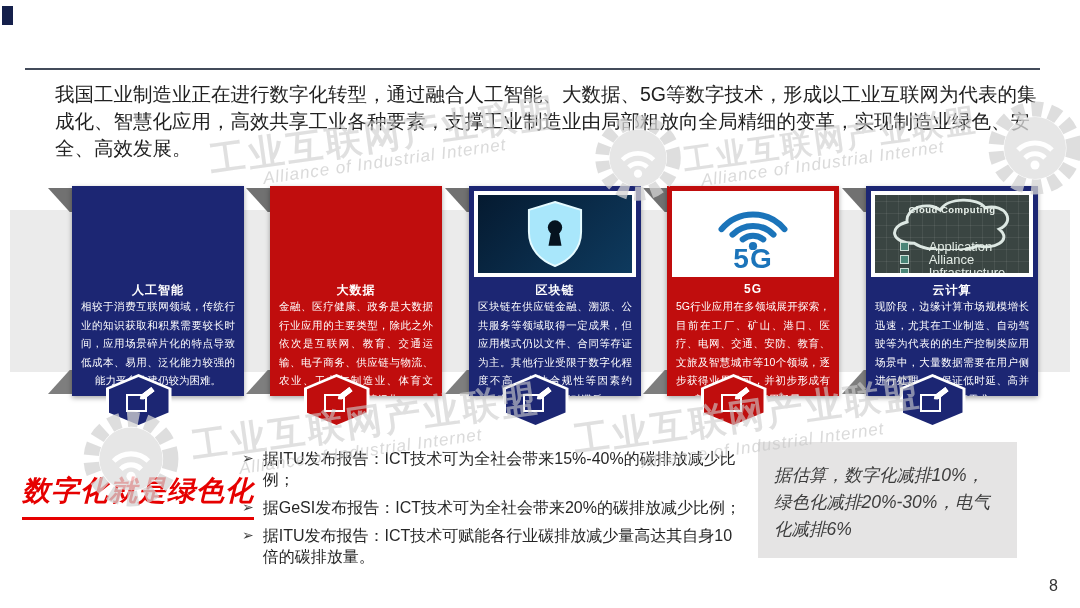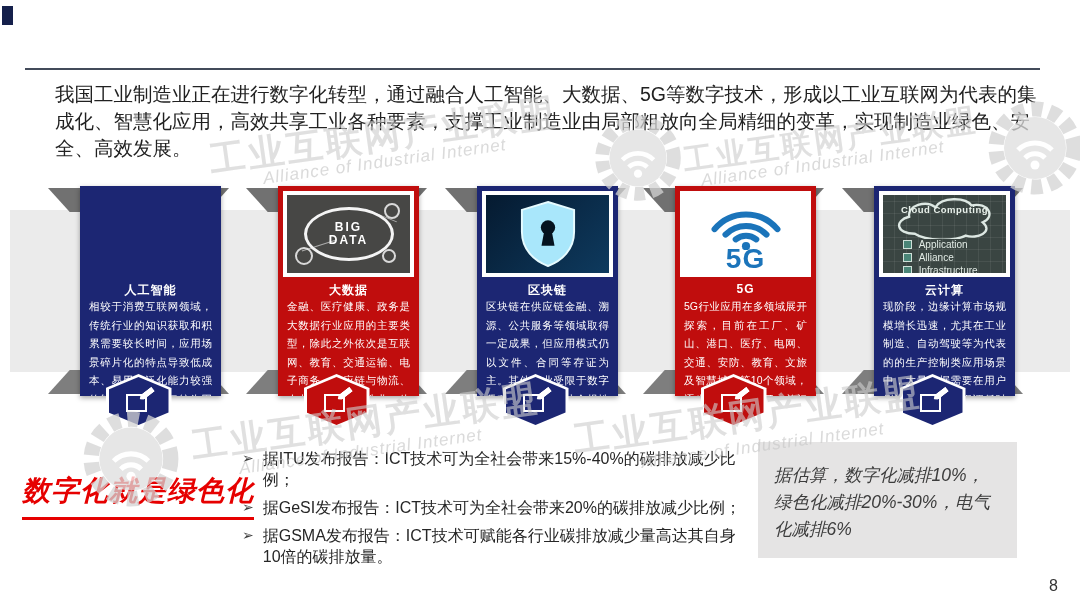--- a/index.html
+++ b/index.html
@@ -12,21 +12,21 @@
   .title{position:absolute;left:38px;top:20px;font-size:33px;font-weight:800;color:#141414;letter-spacing:.5px;white-space:nowrap;}
   .title-rule{position:absolute;left:25px;top:68px;width:1015px;height:2px;background:#434b5a;}
   .intro{position:absolute;left:55px;top:81px;width:985px;font-size:19.5px;line-height:27px;color:#212121;}
   
   .band{position:absolute;left:10px;top:210px;width:1060px;height:162px;background:#ebebeb;z-index:1;}
   
   .card{position:absolute;top:186px;width:141px;height:242px;z-index:3;}
   .wing{position:absolute;left:-20px;right:-20px;height:24px;background:#717171;z-index:1;}
   .wing.top{top:2px;clip-path:polygon(0 0,100% 0,88% 100%,12% 100%);}
   .wing.bottom{top:184px;background:#7e7e7e;clip-path:polygon(12% 0,88% 0,100% 100%,0 100%);}
-  .panel{position:absolute;left:12px;top:0;width:100%;height:210px;z-index:2;overflow:hidden;box-shadow:0 2px 5px rgba(0,0,0,.35);}
+  .panel{position:absolute;left:4px;top:0;width:100%;height:210px;z-index:2;overflow:hidden;box-shadow:0 2px 5px rgba(0,0,0,.35);padding-left:31px;}
   .card.navy .panel{background:#1c2673;}
   .card.red  .panel{background:#c00d0d;}
   .photo{position:absolute;left:5px;top:5px;right:5px;height:86px;background:#fff;padding:4px;box-sizing:border-box;}
   .photo-inner{position:relative;width:100%;height:100%;overflow:hidden;}
   .card-label{position:absolute;left:0;top:96px;width:100%;text-align:center;font-size:12px;font-weight:700;color:#fff;letter-spacing:1px;}
   .card-body{position:absolute;left:9px;right:9px;top:111px;font-size:10.5px;line-height:18.5px;color:#fff;text-align:justify;text-align-last:center;}
   
   .badge{position:absolute;left:50%;top:188px;width:66px;height:54px;transform:translateX(-50%);z-index:4;}
   .hex-outer{position:absolute;inset:0;background:#fff;clip-path:polygon(50% 0,100% 26%,100% 74%,50% 100%,0 74%,0 26%);}
   .hex-inner{position:absolute;inset:3px;clip-path:polygon(50% 0,100% 26%,100% 74%,50% 100%,0 74%,0 26%);display:flex;align-items:center;justify-content:center;}
@@ -57,21 +57,21 @@
   .photo-chain{background:linear-gradient(135deg,#051a30 0%,#0a2c4a 55%,#0e3a5e 100%);}
   .photo-chain svg{position:absolute;left:50%;top:50%;transform:translate(-50%,-50%);height:92%;}
   .photo-5g{background:#fff;}
   .photo-5g svg{position:absolute;left:50%;top:0;transform:translateX(-50%);height:70%;}
   .photo-5g .g5{position:absolute;left:0;bottom:-2px;width:100%;text-align:center;font-size:28px;font-weight:800;color:#1b74ba;letter-spacing:1px;}
   .photo-cloud{background:#3a4542;
      background-image:repeating-linear-gradient(0deg,transparent 0 11px,rgba(255,255,255,.07) 11px 12px),
                       repeating-linear-gradient(90deg,transparent 0 11px,rgba(255,255,255,.07) 11px 12px);}
   .photo-cloud svg{position:absolute;left:50%;top:1px;transform:translateX(-50%);width:92%;}
   .photo-cloud .cloud-title{position:absolute;left:0;top:9px;width:100%;text-align:center;font-size:9.5px;font-weight:700;color:#eaf2ec;letter-spacing:.5px;}
-  .photo-cloud .chk{position:absolute;left:16%;display:flex;align-items:center;gap:7px;font-size:10px;color:#e2ebe5;}
+  .photo-cloud .chk{position:absolute;left:16%;display:flex;align-items:center;gap:20px;font-size:13px;color:#e2ebe5;}
   .photo-cloud .chk .box{width:7px;height:7px;background:#4a8577;border:1px solid #cfe0d8;}
   .photo-cloud .c1{top:44px;} .photo-cloud .c2{top:57px;} .photo-cloud .c3{top:70px;}
   
   .slogan{position:absolute;left:22px;top:472px;font-size:28px;font-weight:800;font-style:italic;color:#e60000;
      border-bottom:3px solid #e60000;padding-bottom:7px;letter-spacing:1px;z-index:5;}
   .bullets{position:absolute;left:242px;top:448px;width:505px;z-index:5;}
   .bullet{display:flex;gap:9px;margin-bottom:7px;font-size:16px;line-height:21px;color:#262626;}
   .bullet .mark{flex:0 0 auto;color:#3d3d3d;font-size:14px;line-height:21px;}
   .estimate{position:absolute;left:758px;top:442px;width:259px;height:116px;background:#e5e4e4;box-sizing:border-box;
      padding:20px 16px;font-size:17.5px;line-height:27px;font-style:italic;color:#3d3d3d;z-index:5;}
@@ -108,33 +108,20 @@
             <span class="pen"></span>
           </span>
         </div>
     </div>
   </div>
 
   <div class="card red" style="left:266px">
     <div class="wing top"></div>
     <div class="wing bottom"></div>
     <div class="panel">
-      <div class="photo">
-        <div class="photo-inner photo-bigdata">
-          <div class="node n1"></div>
-          <div class="node n2"></div>
-          <div class="node n3"></div>
-          <div class="ln l1"></div>
-          <div class="ln l2"></div>
-          <div class="ellipse">
-            <span class="bd">BIG</span>
-            <span class="bd">DATA</span>
-          </div>
-        </div>
-      </div>
       <div class="card-label">大数据</div>
       <div class="card-body">金融、医疗健康、政务是大数据行业应用的主要类型，除此之外依次是互联网、教育、交通运输、电子商务、供应链与物流、农业、工业与制造业、体育文化、环境气象等行业。</div>
     </div>
     <div class="badge">
       <div class="hex-outer"></div>
       <div class="hex-inner">
           <span class="badge-ico">
             <span class="sq"></span>
             <span class="pen"></span>
           </span>
@@ -242,21 +229,21 @@
     <div class="bullet">
       <span class="mark">➢</span>
       <span>据ITU发布报告：ICT技术可为全社会带来15%-40%的碳排放减少比例；</span>
     </div>
     <div class="bullet">
       <span class="mark">➢</span>
       <span>据GeSI发布报告：ICT技术可为全社会带来20%的碳排放减少比例；</span>
     </div>
     <div class="bullet">
       <span class="mark">➢</span>
-      <span>据GSMA发布报告：ICT技术可赋能各行业碳排放减少量高达其自身10倍的碳排放量。</span>
+      <span>据ITU发布报告：ICT技术可赋能各行业碳排放减少量高达其自身10倍的碳排放量。</span>
     </div>
   </div>
 
   <div class="estimate">据估算，数字化减排10%，绿色化减排20%-30%，电气化减排6%</div>
 
   <div class="page-num">8</div>
 
   <div class="wm wm-zh" style="left:208px;top:112px">工业互联网产业联盟</div>
   <div class="wm wm-en" style="left:262px;top:152px">Alliance of Industrial Internet</div>
   <div class="wm wm-zh" style="left:682px;top:120px;font-size:30px">工业互联网产业联盟</div>

